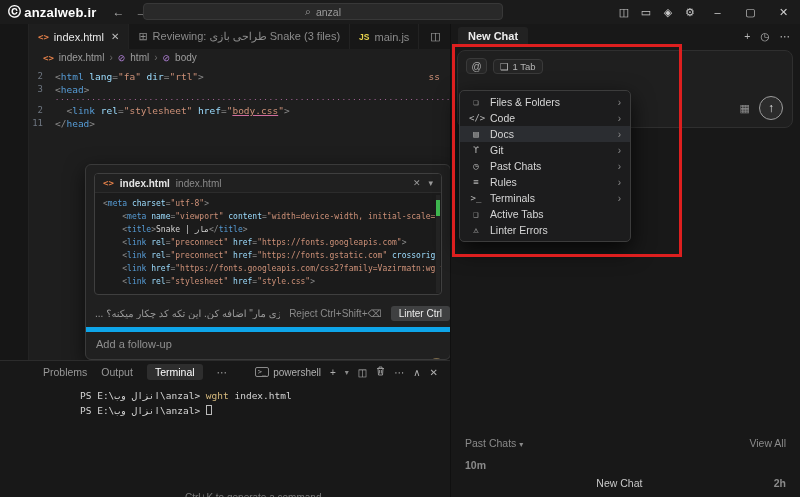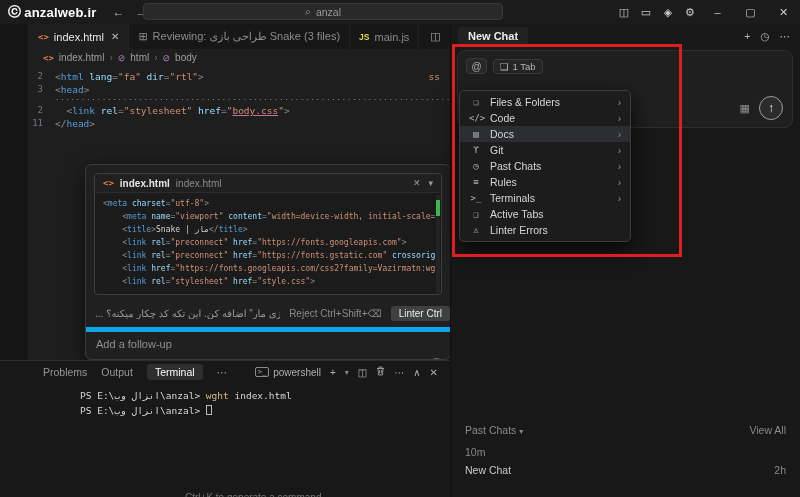--- a/index.html
+++ b/index.html
@@ -93,26 +93,26 @@
   .send-btn { width:24px; height:24px; border-radius:50%; border:1.5px solid #9d9d9d; background:#2c2c2c; color:#e3e3e3; display:flex; align-items:center; justify-content:center; font-size:12px; }
 
   .menu { position:absolute; left:8px; top:66px; width:172px; background:#1c1c1d; border:1px solid #3c3c3c; border-radius:5px; padding:3px 0; box-shadow:0 8px 22px rgba(0,0,0,.75); font-size:10.5px; color:#d6d6d6; z-index:5; }
   .menu-item { display:flex; align-items:center; gap:7px; padding:2px 9px; height:16px; }
   .menu-item.hl { background:#2b2d31; }
   .mi-icon { width:14px; flex:none; color:#b5b5b5; font-size:9px; text-align:center; font-family:"DejaVu Sans Mono",monospace; }
   .mi-chev { margin-left:auto; color:#8a8a8a; font-size:10px; }
 
   .red-rect { position:absolute; left:452px; top:44px; width:230px; height:213px; border:3px solid #dd1f1f; z-index:9; pointer-events:none; }
 
-  .past { position:absolute; left:0; right:0; bottom:18px; padding:0 14px; font-size:10.5px; }
+  .past { position:absolute; left:0; right:0; bottom:5px; padding:0 14px; font-size:10.5px;text-align:center; }
   .pc-head { display:flex; align-items:center; color:#8a8a8a; margin-bottom:7px; }
   .pc-head .va { margin-left:auto; }
   .pc-row { display:flex; align-items:center; height:18px; color:#c9c9c9; }
   .pc-title { flex:1; white-space:nowrap; overflow:hidden; }
-  .pc-time { color:#8a8a8a; }
+  .pc-time { color:#8a8a8a;font-weight:bold; }
 </style>
 </head>
 <body>
 
 <div class="window">
 
   <div class="titlebar">
     <div class="watermark">
       <span>ⓒ</span>
       <span>anzalweb.ir</span>

